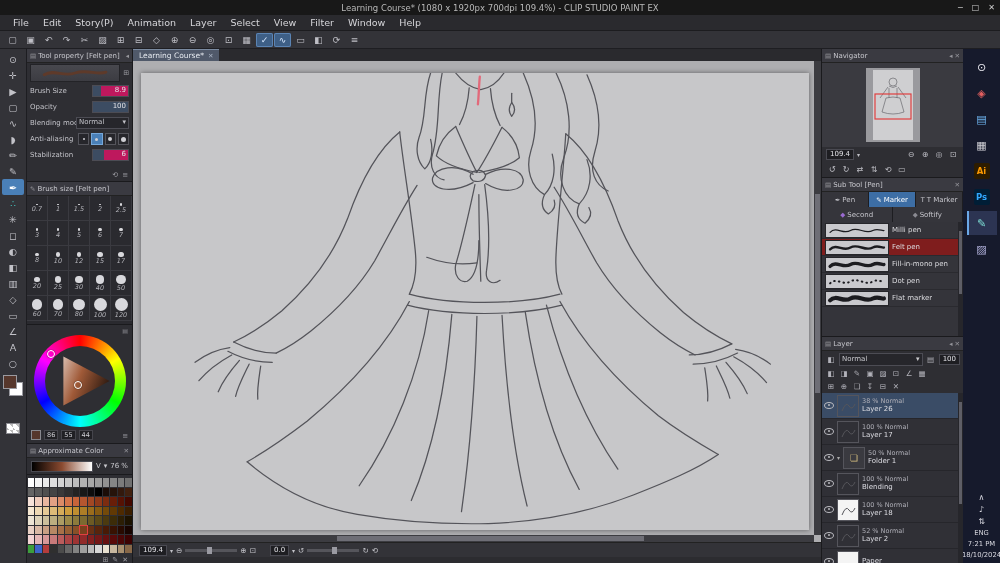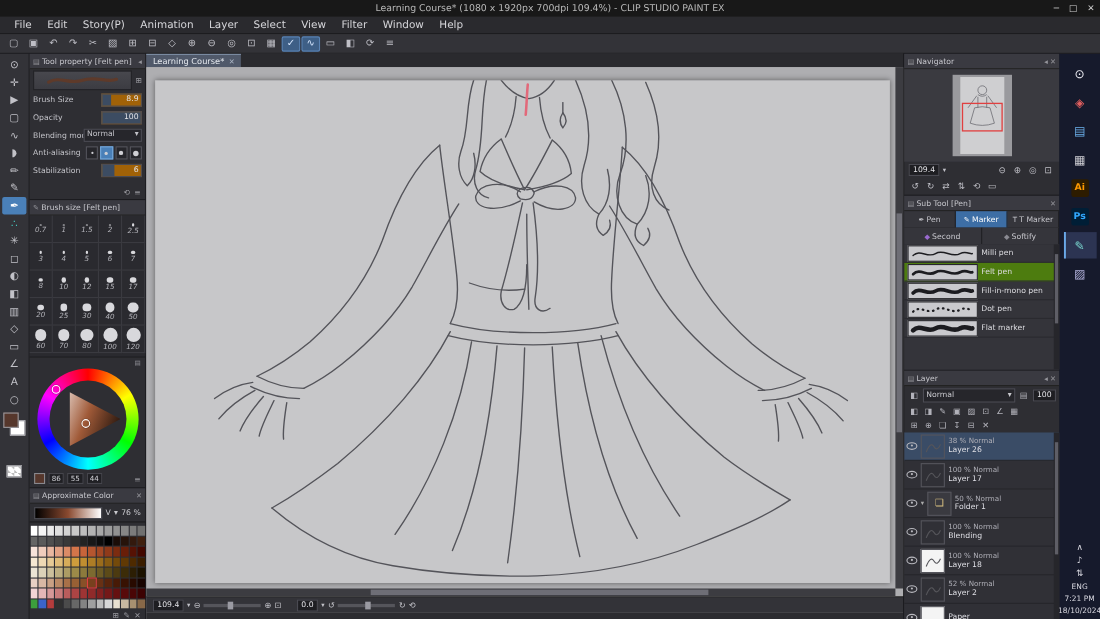--- a/index.html
+++ b/index.html
@@ -34,21 +34,21 @@
   
   .leftcol{width:105px;background:#2e2e33;border-right:1px solid #1a1a1d;display:flex;flex-direction:column;flex:none;}
   .phead{height:13px;background:#3a3a41;display:flex;align-items:center;font-size:7px;color:#c6c6cc;padding:0 3px;gap:2px;border-bottom:1px solid #222;flex:none;}
   .phead .ph-ico{font-size:6.5px;color:#96969c;}
   .phead .ph-title{flex:1;white-space:nowrap;overflow:hidden;}
   .sec-tp{height:132px;flex:none;display:flex;flex-direction:column;border-bottom:1px solid #1a1a1d;}
   .tp-strokerow{height:20px;display:flex;align-items:center;padding:0 3px;gap:3px;}
   .tp-strokeprev{flex:1;height:16px;background:linear-gradient(180deg,#48484e,#3c3c42);border:1px solid #232327;display:flex;align-items:center;}
   .tp-row{display:flex;align-items:center;height:16px;padding:0 3px;font-size:7px;color:#c2c2c8;}
   .tp-lb{width:46px;white-space:nowrap;overflow:hidden;flex:none;}
-  .tp-bar{flex:1;height:10px;background:#a16207;border:1px solid #4c4c54;position:relative;margin-left:16px;}
+  .tp-bar{flex:1;height:10px;background:#be185d;border:1px solid #4c4c54;position:relative;margin-left:16px;}
   .tp-bar .fill{position:absolute;left:0;top:0;bottom:0;background:#3c4c62;}
   .tp-bar .v{position:absolute;right:2px;top:0;line-height:9px;font-size:7px;color:#e2e2e6;}
   .tp-dd{flex:1;height:10px;background:#26262b;border:1px solid #4c4c54;font-size:7px;line-height:9px;padding:0 2px;display:flex;}
   .tp-dd .dv{flex:1;}
   .aa-btn{width:10px;height:10px;border:1px solid #55555c;background:#26262b;margin-left:2px;display:flex;align-items:center;justify-content:center;}
   .aa-btn.active{background:#4a80b8;border-color:#76a8da;}
   .aa-dot{border-radius:50%;background:#cfcfd4;}
   .tp-foot{margin-top:auto;height:12px;display:flex;justify-content:flex-end;gap:4px;padding:0 4px;font-size:7px;color:#9a9aa0;align-items:center;}
 
   .sec-bs{height:142px;flex:none;border-bottom:1px solid #1a1a1d;display:flex;flex-direction:column;}
@@ -106,21 +106,21 @@
   .nav-row{height:15px;display:flex;align-items:center;gap:3px;padding:0 4px;font-size:7px;color:#bfbfc6;flex:none;}
   .nav-ico{width:12px;text-align:center;font-size:8px;}
 
   .sec-st{height:158px;flex:none;border-bottom:1px solid #1a1a1d;display:flex;flex-direction:column;}
   .st-tabs{height:15px;display:flex;background:#26262b;flex:none;}
   .st-tab{flex:1;display:flex;align-items:center;justify-content:center;gap:2px;font-size:7px;color:#c6c6cc;border-right:1px solid #1d1d21;background:#35353b;}
   .st-tab.active{background:#3d6ea5;color:#fff;}
   .st-tab .ico{font-size:6.5px;}
   .st-list{flex:1;position:relative;overflow:hidden;background:#34343a;}
   .st-row{height:16px;display:flex;align-items:center;gap:3px;padding:0 3px;border-bottom:1px solid #2a2a2f;}
-  .st-row.sel{background:#4d7c0f;}
+  .st-row.sel{background:#7f1d1d;}
   .st-stroke{width:62px;height:13px;flex:none;background:#c9c9cd;border:1px solid #26262a;}
   .st-name{font-size:7px;color:#dcdce0;white-space:nowrap;overflow:hidden;}
   .st-sb{position:absolute;right:0;top:0;bottom:0;width:5px;background:#26262b;}
   .st-sb .th{position:absolute;left:1px;right:1px;top:8%;height:55%;background:#5e5e66;}
 
   .sec-ly{flex:1;display:flex;flex-direction:column;min-height:0;}
   .ly-blend{height:16px;display:flex;align-items:center;gap:2px;padding:0 3px;flex:none;font-size:7px;}
   .ly-dd{flex:1;height:11px;background:#26262b;border:1px solid #4c4c54;display:flex;align-items:center;padding:0 2px;font-size:7px;line-height:10px;}
   .ly-dd .dv{flex:1;}
   .ly-icons{height:13px;display:flex;align-items:center;gap:1px;padding:0 3px;flex:none;}

